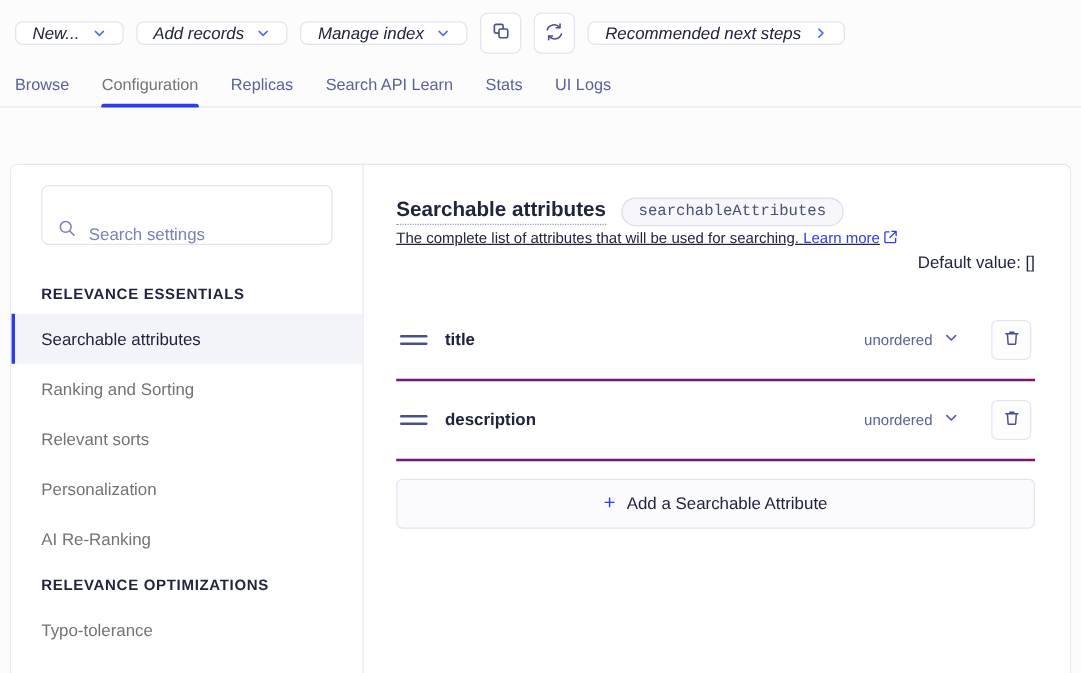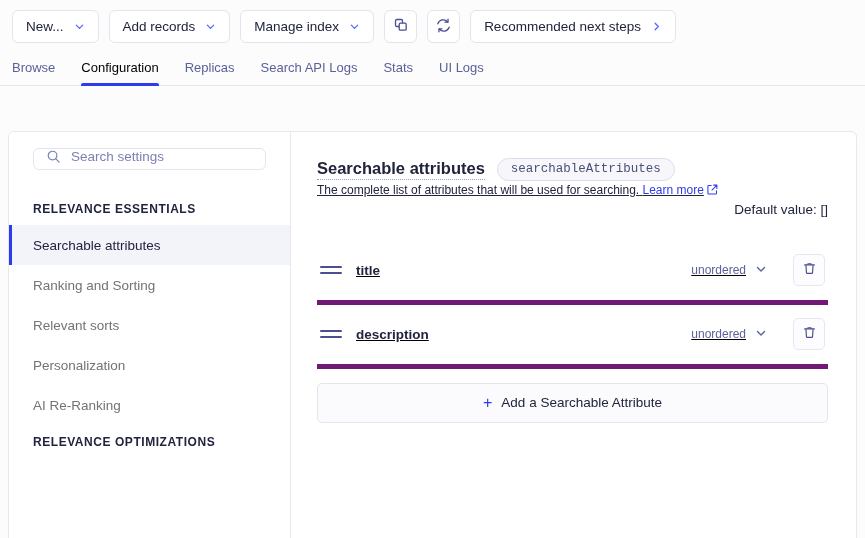--- a/index.html
+++ b/index.html
@@ -17,30 +17,31 @@
     align-items: center;
     gap: 10px;
     padding: 10px 12px 9px 12px;
     background: #fcfcfd;
   }
   .tb-btn {
     display: inline-flex;
     align-items: center;
     justify-content: center;
     gap: 10px;
-    height: 33px;
+    height: 19px;
     padding: 0 13px;
     border: 1px solid #e3e4ee;
     border-radius: 6px;
     background: #ffffff;
     color: #21243d;
     font-size: 13.5px;
     line-height: 1;
     cursor: pointer;
     white-space: nowrap;
+    font-style: italic;
   }
   .tb-btn .caret { color: #5468ff; display: inline-flex; }
   .tb-icon-btn {
     width: 33px; height: 33px;
     padding: 0;
     display: inline-flex;
     align-items: center;
     justify-content: center;
     border: 1px solid #e3e4ee;
     border-radius: 6px;
@@ -62,21 +63,21 @@
   }
   .tab {
     position: relative;
     font-size: 13px;
     color: #5a6199;
     padding: 0 13px 10px 13px;
     cursor: pointer;
     white-space: nowrap;
   }
   .tab:first-child { padding-left: 0; }
-  .tab.active { color: #000000; font-weight: 400; }
+  .tab.active { color: #737373; font-weight: 400; }
   .tab.active::after {
     content: "";
     position: absolute;
     left: 13px; right: 13px; bottom: -1px;
     height: 3px;
     background: #2c3bec;
     border-radius: 2px 2px 0 0;
   }
   .tab.active:first-child::after { left: 0; }
 
@@ -97,25 +98,25 @@
   #sidebar {
     width: 282px;
     flex: 0 0 282px;
     border-right: 1px solid #e7e7f0;
     padding-top: 16px;
     background: #ffffff;
     overflow: hidden;
   }
   .search-wrap {
     margin: 0 24px 22px 24px;
-    height: 22px;
+    height: 48px;
     border: 1px solid #e3e4ee;
     border-radius: 6px;
     display: flex;
-    align-items: flex-start;
+    align-items: flex-end;
     padding: 0 12px;
     gap: 10px;
     background: #fff;
   }
   .search-wrap input {
     border: 0;
     outline: none;
     font-size: 13.5px;
     font-family: "Liberation Sans", sans-serif;
     color: #21243d;
@@ -193,23 +194,22 @@
     text-decoration: none;
   }
   .ext-icon { margin-left: 3px; vertical-align: -1px; }
   .defval { font-size: 13.5px; color: #21243d; line-height: 1.52; text-align: right; }
 
   .attr-list { margin-top: 20px; }
   .attr-row {
     display: flex;
     align-items: center;
     height: 64px;
-    border-bottom: 5px solid #701a75;
+    border-bottom: 2px solid #701a75;
     padding: 0 3px;
-    text-decoration: underline;
   }
   .drag-handle {
     width: 22px;
     display: flex;
     flex-direction: column;
     gap: 4px;
     cursor: grab;
     margin-right: 14px;
   }
   .drag-handle span {
@@ -321,21 +321,21 @@
           <path d="M4.5 2.5L8 6L4.5 9.5" stroke="currentColor" stroke-width="1.4" stroke-linecap="round" stroke-linejoin="round"></path>
         </svg>
     </span>
   </button>
 </div>
 
 <div id="tabs">
   <div class="tab">Browse</div>
   <div class="tab active">Configuration</div>
   <div class="tab">Replicas</div>
-  <div class="tab">Search API Logs</div>
+  <div class="tab">Search API Learn</div>
   <div class="tab">Stats</div>
   <div class="tab">UI Logs</div>
 </div>
 
 <div id="card">
 
   <div id="sidebar">
     <div class="search-wrap">
       <span>
         <svg width="15" height="15" viewBox="0 0 16 16" fill="none">
@@ -359,20 +359,23 @@
     </div>
     <div class="sb-item">
       <span>Personalization</span>
     </div>
     <div class="sb-item">
       <span>AI Re-Ranking</span>
     </div>
 
     <div class="sb-section">RELEVANCE OPTIMIZATIONS</div>
 
+    <div class="sb-item">
+      <span>Typo-tolerance</span>
+    </div>
   </div>
 
   <div id="content">
 
     <div class="title-row">
       <div class="attr-title">Searchable attributes</div>
       <div class="badge">searchableAttributes</div>
     </div>
 
     <div class="desc">

